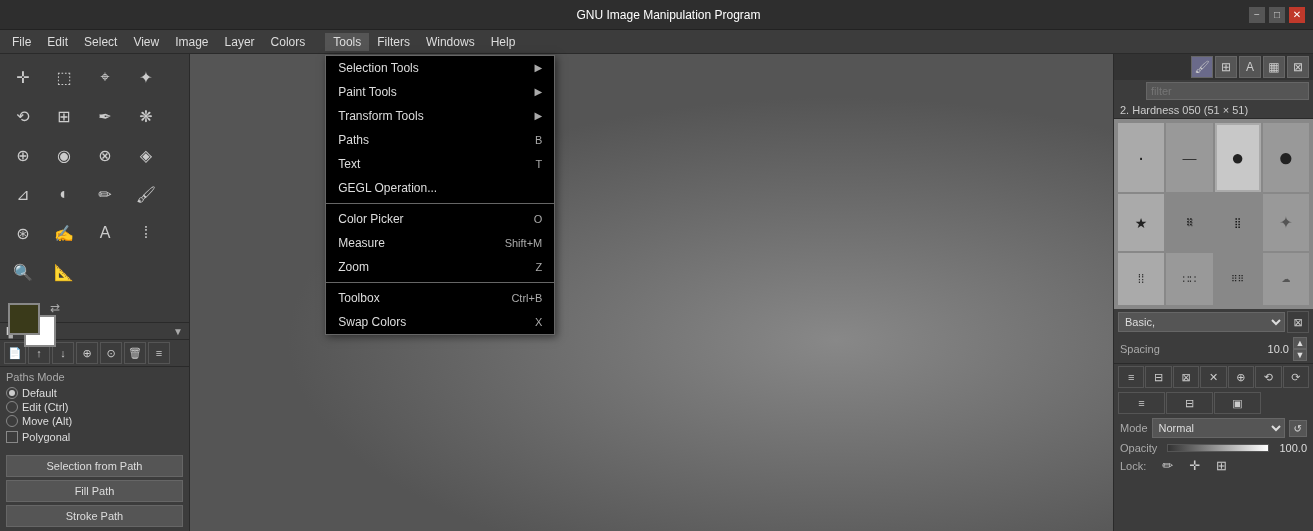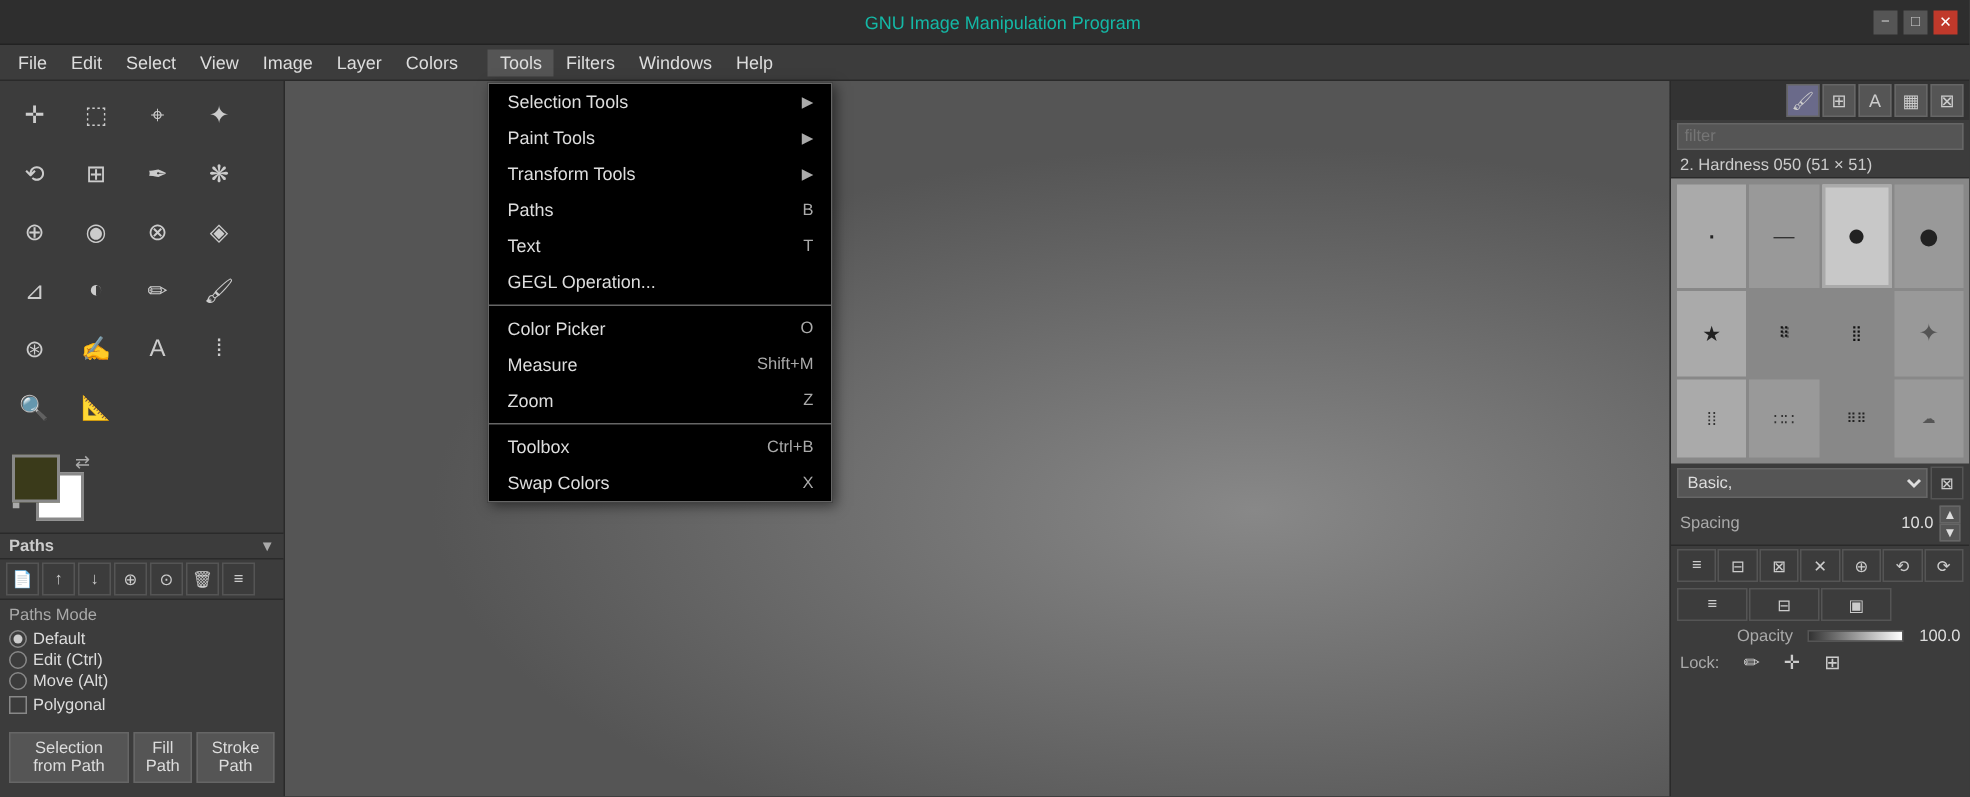--- a/index.html
+++ b/index.html
@@ -19,21 +19,21 @@
     #title-bar {
       background: #2e2e2e;
       height: 30px;
       display: flex;
       align-items: center;
       justify-content: space-between;
       padding: 0 8px;
       border-bottom: 1px solid #222;
     }
     #title-bar .title {
-      color: #14b8a6;
+      color: #ffffff;
       font-size: 12px;
       flex: 1;
       text-align: center;
     }
     #title-bar .win-controls {
       display: flex;
       gap: 4px;
     }
     .win-btn {
       width: 16px; height: 16px;
@@ -230,21 +230,21 @@
     }
     .checkbox-box {
       width: 12px; height: 12px;
       border: 1px solid #888;
       background: #3c3c3c;
     }
 
     #path-buttons {
       padding: 4px 6px;
       display: flex;
-      flex-direction: row;
+      flex-direction: column;
       gap: 3px;
     }
     .path-btn {
       background: #555;
       border: 1px solid #666;
       color: #ddd;
       padding: 4px;
       cursor: pointer;
       font-size: 11px;
       text-align: center;
@@ -282,20 +282,21 @@
       background: #555;
       display: flex; align-items: center; justify-content: center;
       cursor: pointer;
       font-size: 12px; color: #ccc;
       border: 1px solid #666;
     }
     .panel-tab.active { background: #6a6a8a; }
 
     #brush-filter {
       padding: 2px 4px;
+      margin-left: 28px;
     }
     #brush-filter input {
       width: 100%;
       background: #555;
       border: 1px solid #666;
       color: #ddd;
       padding: 2px 4px;
       font-size: 11px;
     }
 
@@ -385,21 +386,21 @@
       font-size: 11px; gap: 4px;
     }
     .mode-label { color: #aaa; }
     .mode-select {
       flex: 1; background: #555; border: 1px solid #666; color: #ddd; font-size: 11px; padding: 2px;
     }
     .mode-undo { background: #555; border: 1px solid #666; color: #ddd; font-size: 10px; padding: 2px 4px; cursor: pointer; }
 
     #opacity-row {
       display: flex; align-items: center;
-      padding: 2px 6px; gap: 4px; font-size: 11px; margin-left: 38px;
+      padding: 2px 6px; gap: 4px; font-size: 11px;
     }
     .opacity-label { color: #aaa; }
     .opacity-val { color: #ddd; margin-left: auto; }
 
     #lock-row {
       display: flex; align-items: center;
       padding: 2px 6px; gap: 16px; font-size: 11px;
     }
     .lock-label { color: #aaa; }
     .lock-icon-btn {
@@ -624,20 +625,27 @@
       <button class="action-btn">⟲</button>
       <button class="action-btn">⟳</button>
     </div>
 
     <div id="brush-actions2">
       <button class="action-btn">≡</button>
       <button class="action-btn">⊟</button>
       <button class="action-btn">▣</button>
     </div>
 
+    <div id="mode-row">
+      <span class="mode-label">Mode</span>
+      <select class="mode-select">
+        <option>Normal</option>
+      </select>
+      <button class="mode-undo">↺</button>
+    </div>
 
     <div id="opacity-row">
       <span class="opacity-label">Opacity</span>
       <div style="flex:1; height:8px; background: linear-gradient(to right, #333, #fff); margin:0 6px; border:1px solid #555; cursor:pointer;"></div>
       <span class="opacity-val">100.0</span>
     </div>
 
     <div id="lock-row">
       <span class="lock-label">Lock:</span>
       <span class="lock-icon-btn">✏</span>

